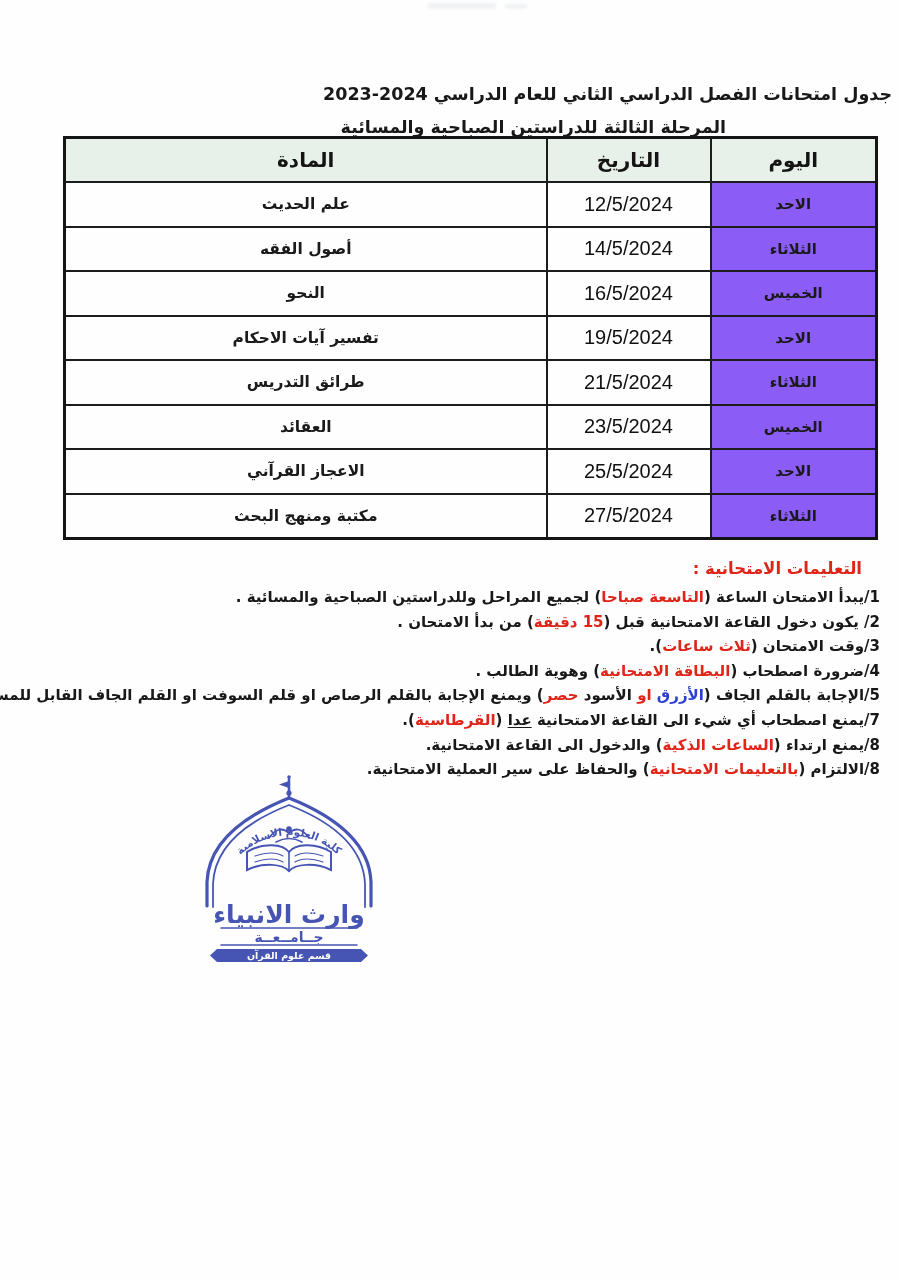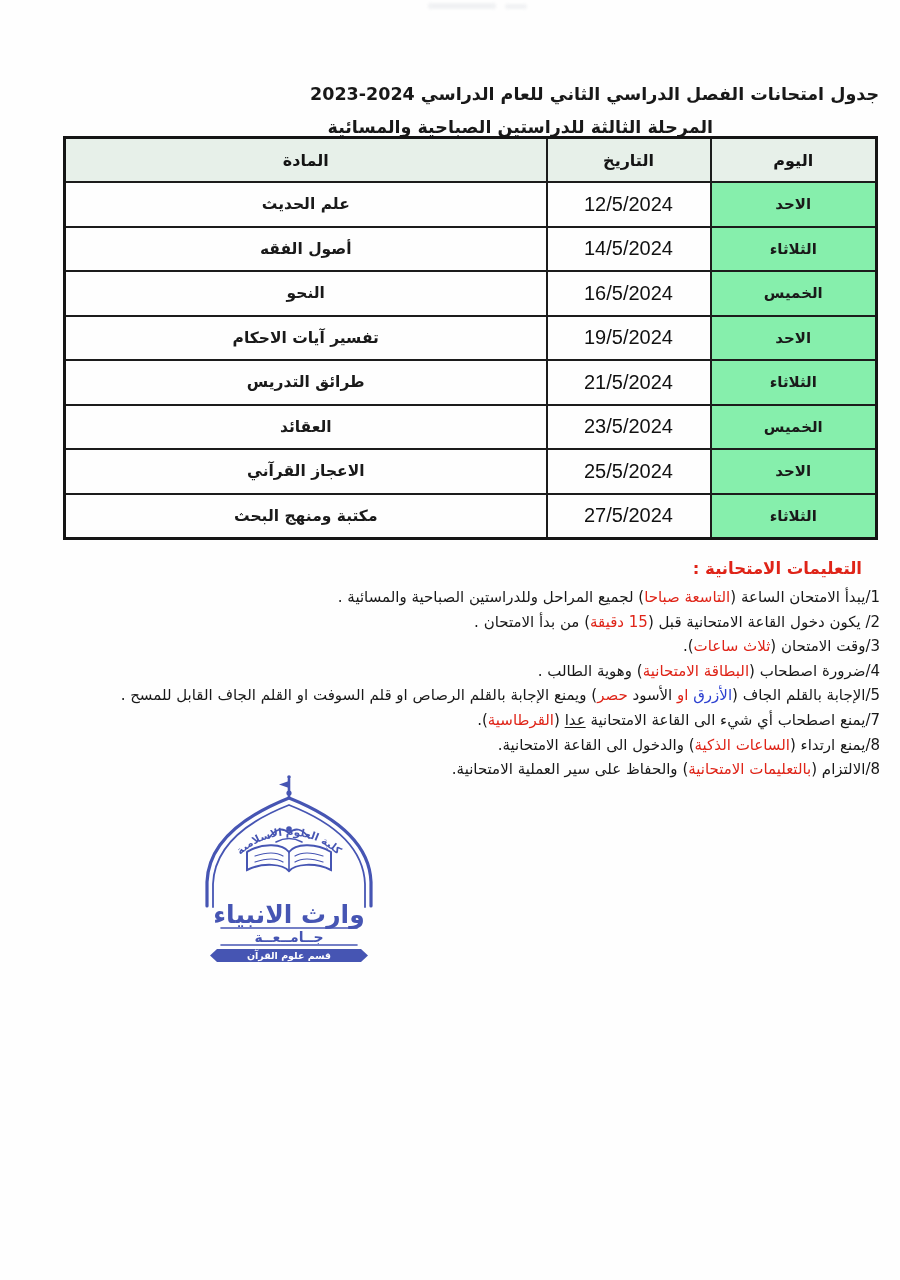--- a/index.html
+++ b/index.html
@@ -5,41 +5,41 @@
   html,body{margin:0;padding:0;}
   body{width:900px;height:1280px;background:#ffffff;font-family:"DejaVu Sans",sans-serif;color:#1a1a1a;overflow:hidden;}
   .page{position:relative;width:900px;height:1280px;background:#fefefe;}
 
   
   .smudge{position:absolute;background:#e9ebee;filter:blur(1.5px);opacity:.65;border-radius:2px;}
   .smudge.a{top:3px;left:428px;width:68px;height:6px;}
   .smudge.b{top:4px;left:505px;width:22px;height:5px;}
 
   
-  .title{position:absolute;top:82px;right:21px;width:600px;direction:rtl;text-align:right;
+  .title{position:absolute;top:82px;right:8px;width:600px;direction:rtl;text-align:right;
          font-weight:700;font-size:17.5px;line-height:25px;color:#181818;}
   .title .l2{padding-left:0;padding-right:166px;margin-top:8px;}
 
   
   table.sched{position:absolute;top:136px;right:22px;left:63px;width:815px;
               border-collapse:collapse;table-layout:fixed;direction:rtl;
               border:3px solid #151515;}
   table.sched col.c-day{width:166px;}
   table.sched col.c-date{width:164px;}
   table.sched th,table.sched td{border:2px solid #1c1c1c;text-align:center;vertical-align:middle;padding:0;}
-  table.sched th{height:42px;background:#e7f0e9;font-size:16px;font-weight:700;color:#141414;}
+  table.sched th{height:42px;background:#e7f0e9;font-size:20px;font-weight:700;color:#141414;}
   table.sched td{height:42.5px;}
-  td.day{background:#86efac;font-weight:700;font-size:15px;}
+  td.day{background:#8b5cf6;font-weight:700;font-size:15px;}
   td.date{font-family:"Liberation Sans",sans-serif;font-size:20px;font-weight:400;direction:ltr;color:#111;}
   td.subject{font-weight:700;font-size:15.5px;}
 
   
   .ins{position:absolute;top:556px;right:20px;width:862px;direction:rtl;text-align:right;}
   .ins .hd{color:#df2418;font-size:16.5px;font-weight:700;line-height:26px;padding-left:0;padding-right:18px;margin-bottom:3px;}
-  .ins .ln{font-size:15px;font-weight:400;line-height:24.6px;white-space:nowrap;color:#181818;}
+  .ins .ln{font-size:15px;font-weight:700;line-height:24.6px;white-space:nowrap;color:#181818;}
   .sg-k{color:#181818;}
   .sg-r{color:#df2418;}
   .sg-b{color:#2b3fd0;text-align:center;}
   .sg-u{color:#181818;text-decoration:underline;text-underline-offset:2px;}
 
   
   .stamp{position:absolute;top:772px;left:181px;width:216px;height:194px;opacity:.92;}
   .stamp text{font-family:"DejaVu Sans",sans-serif;}
 </style>
 </head>

